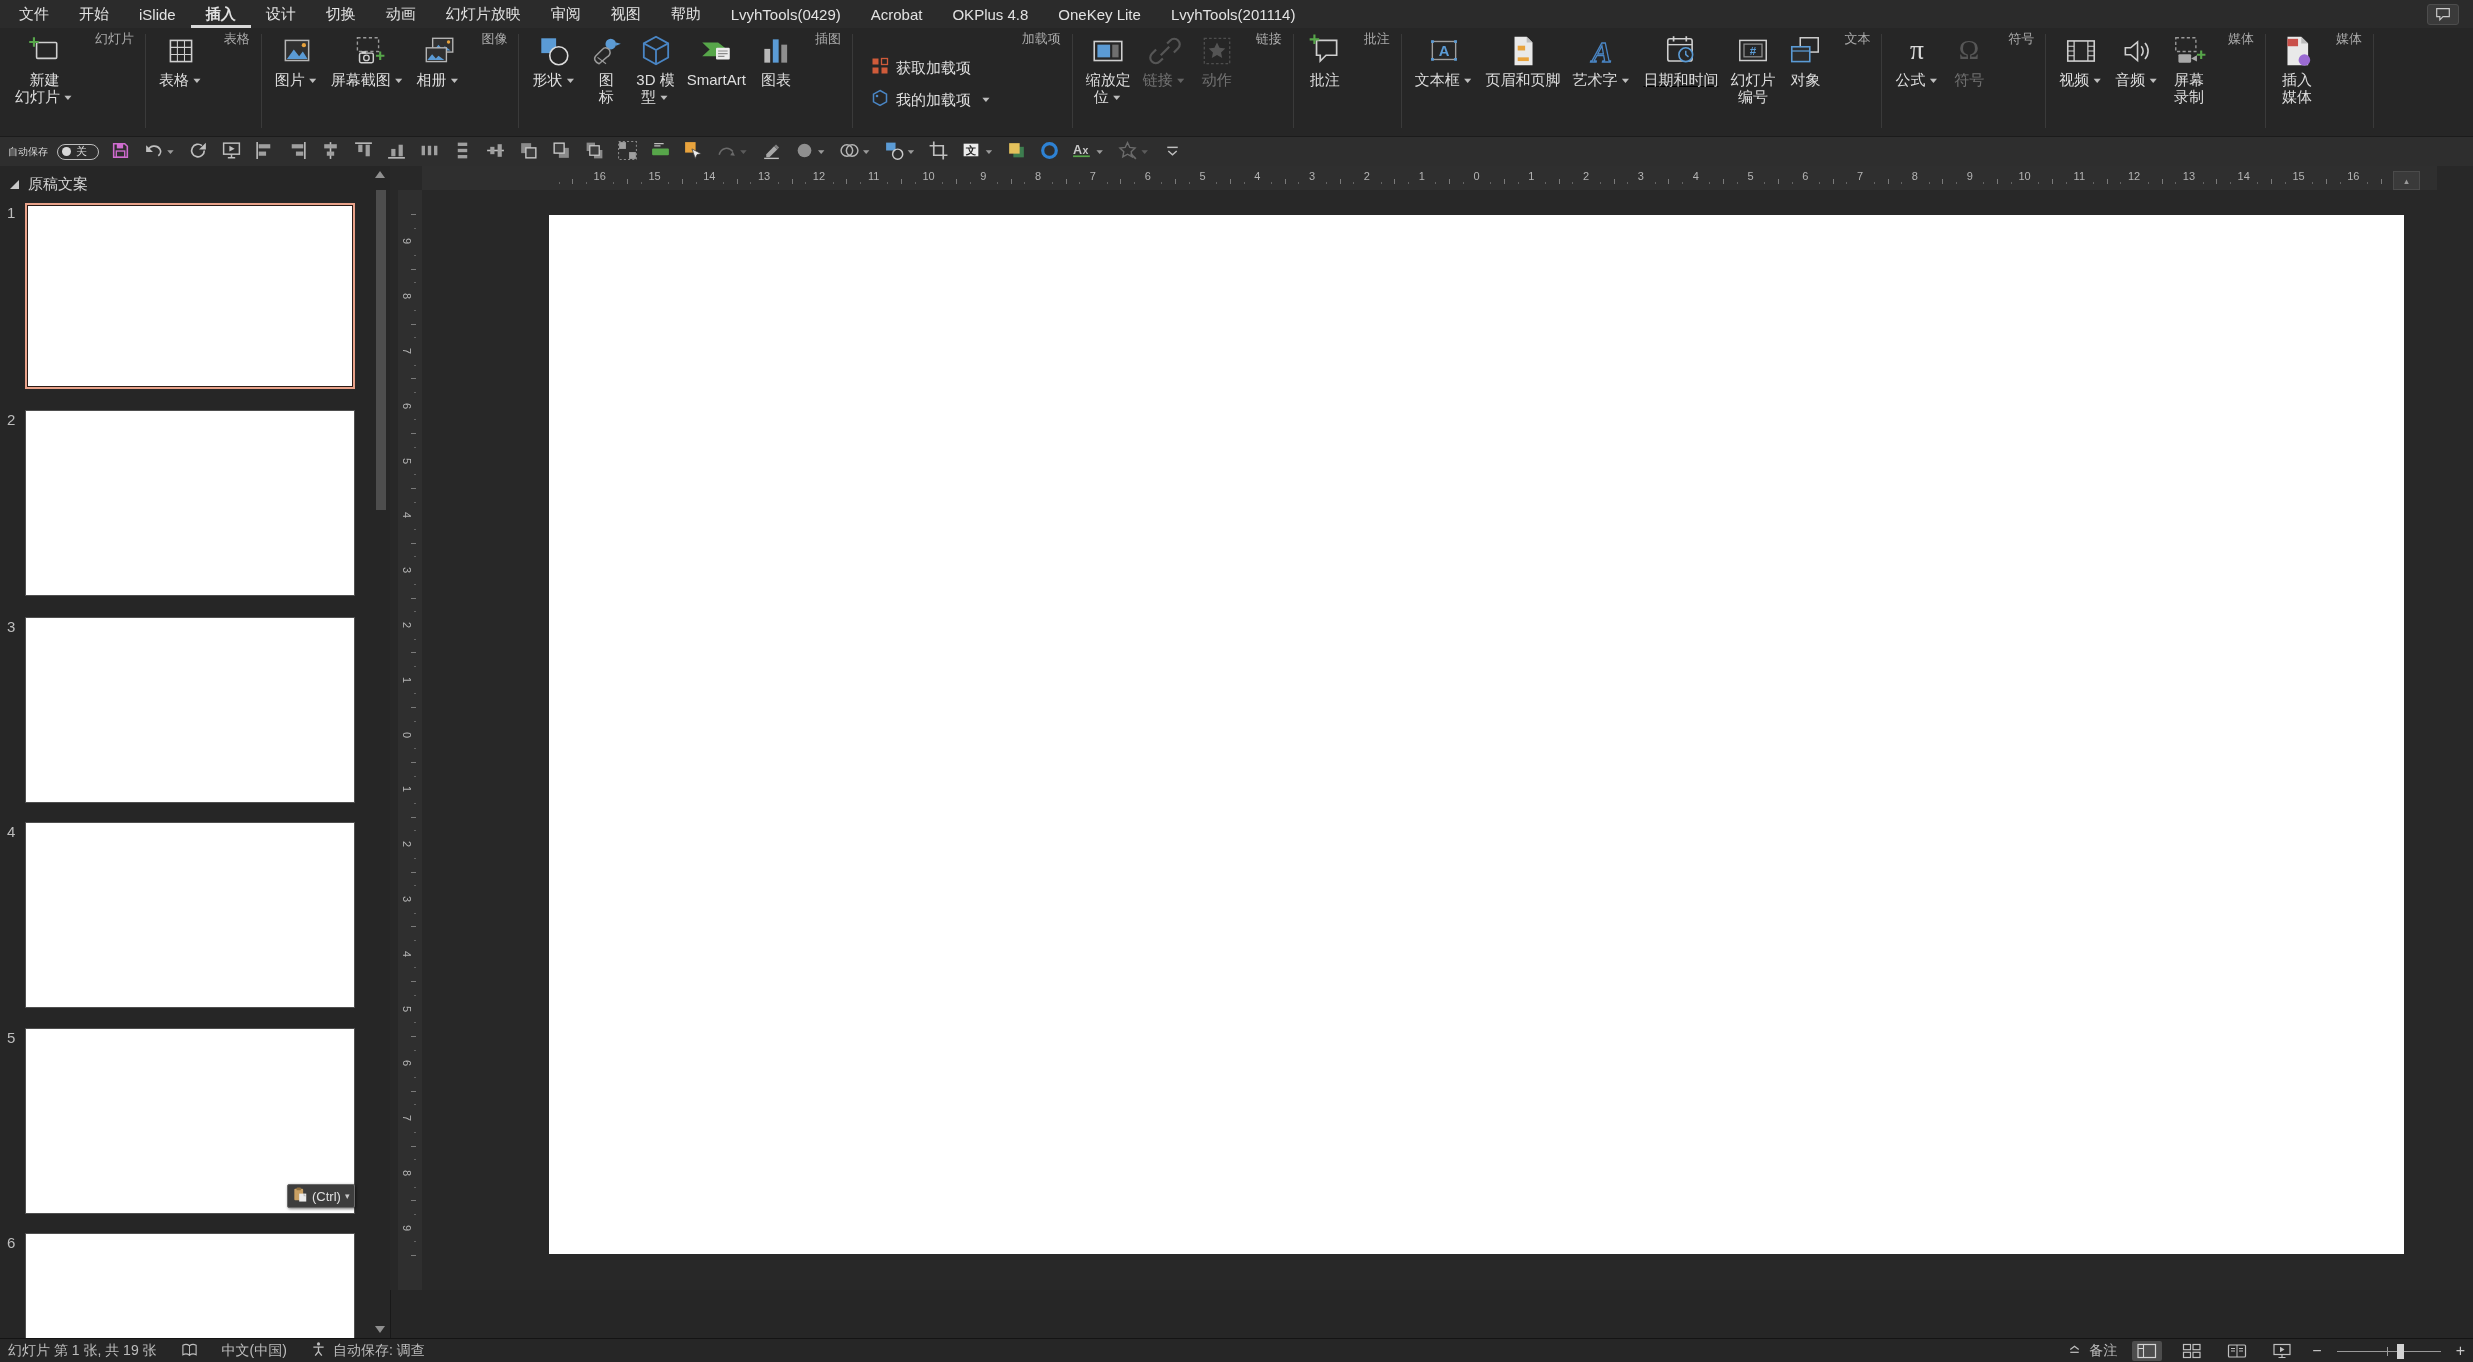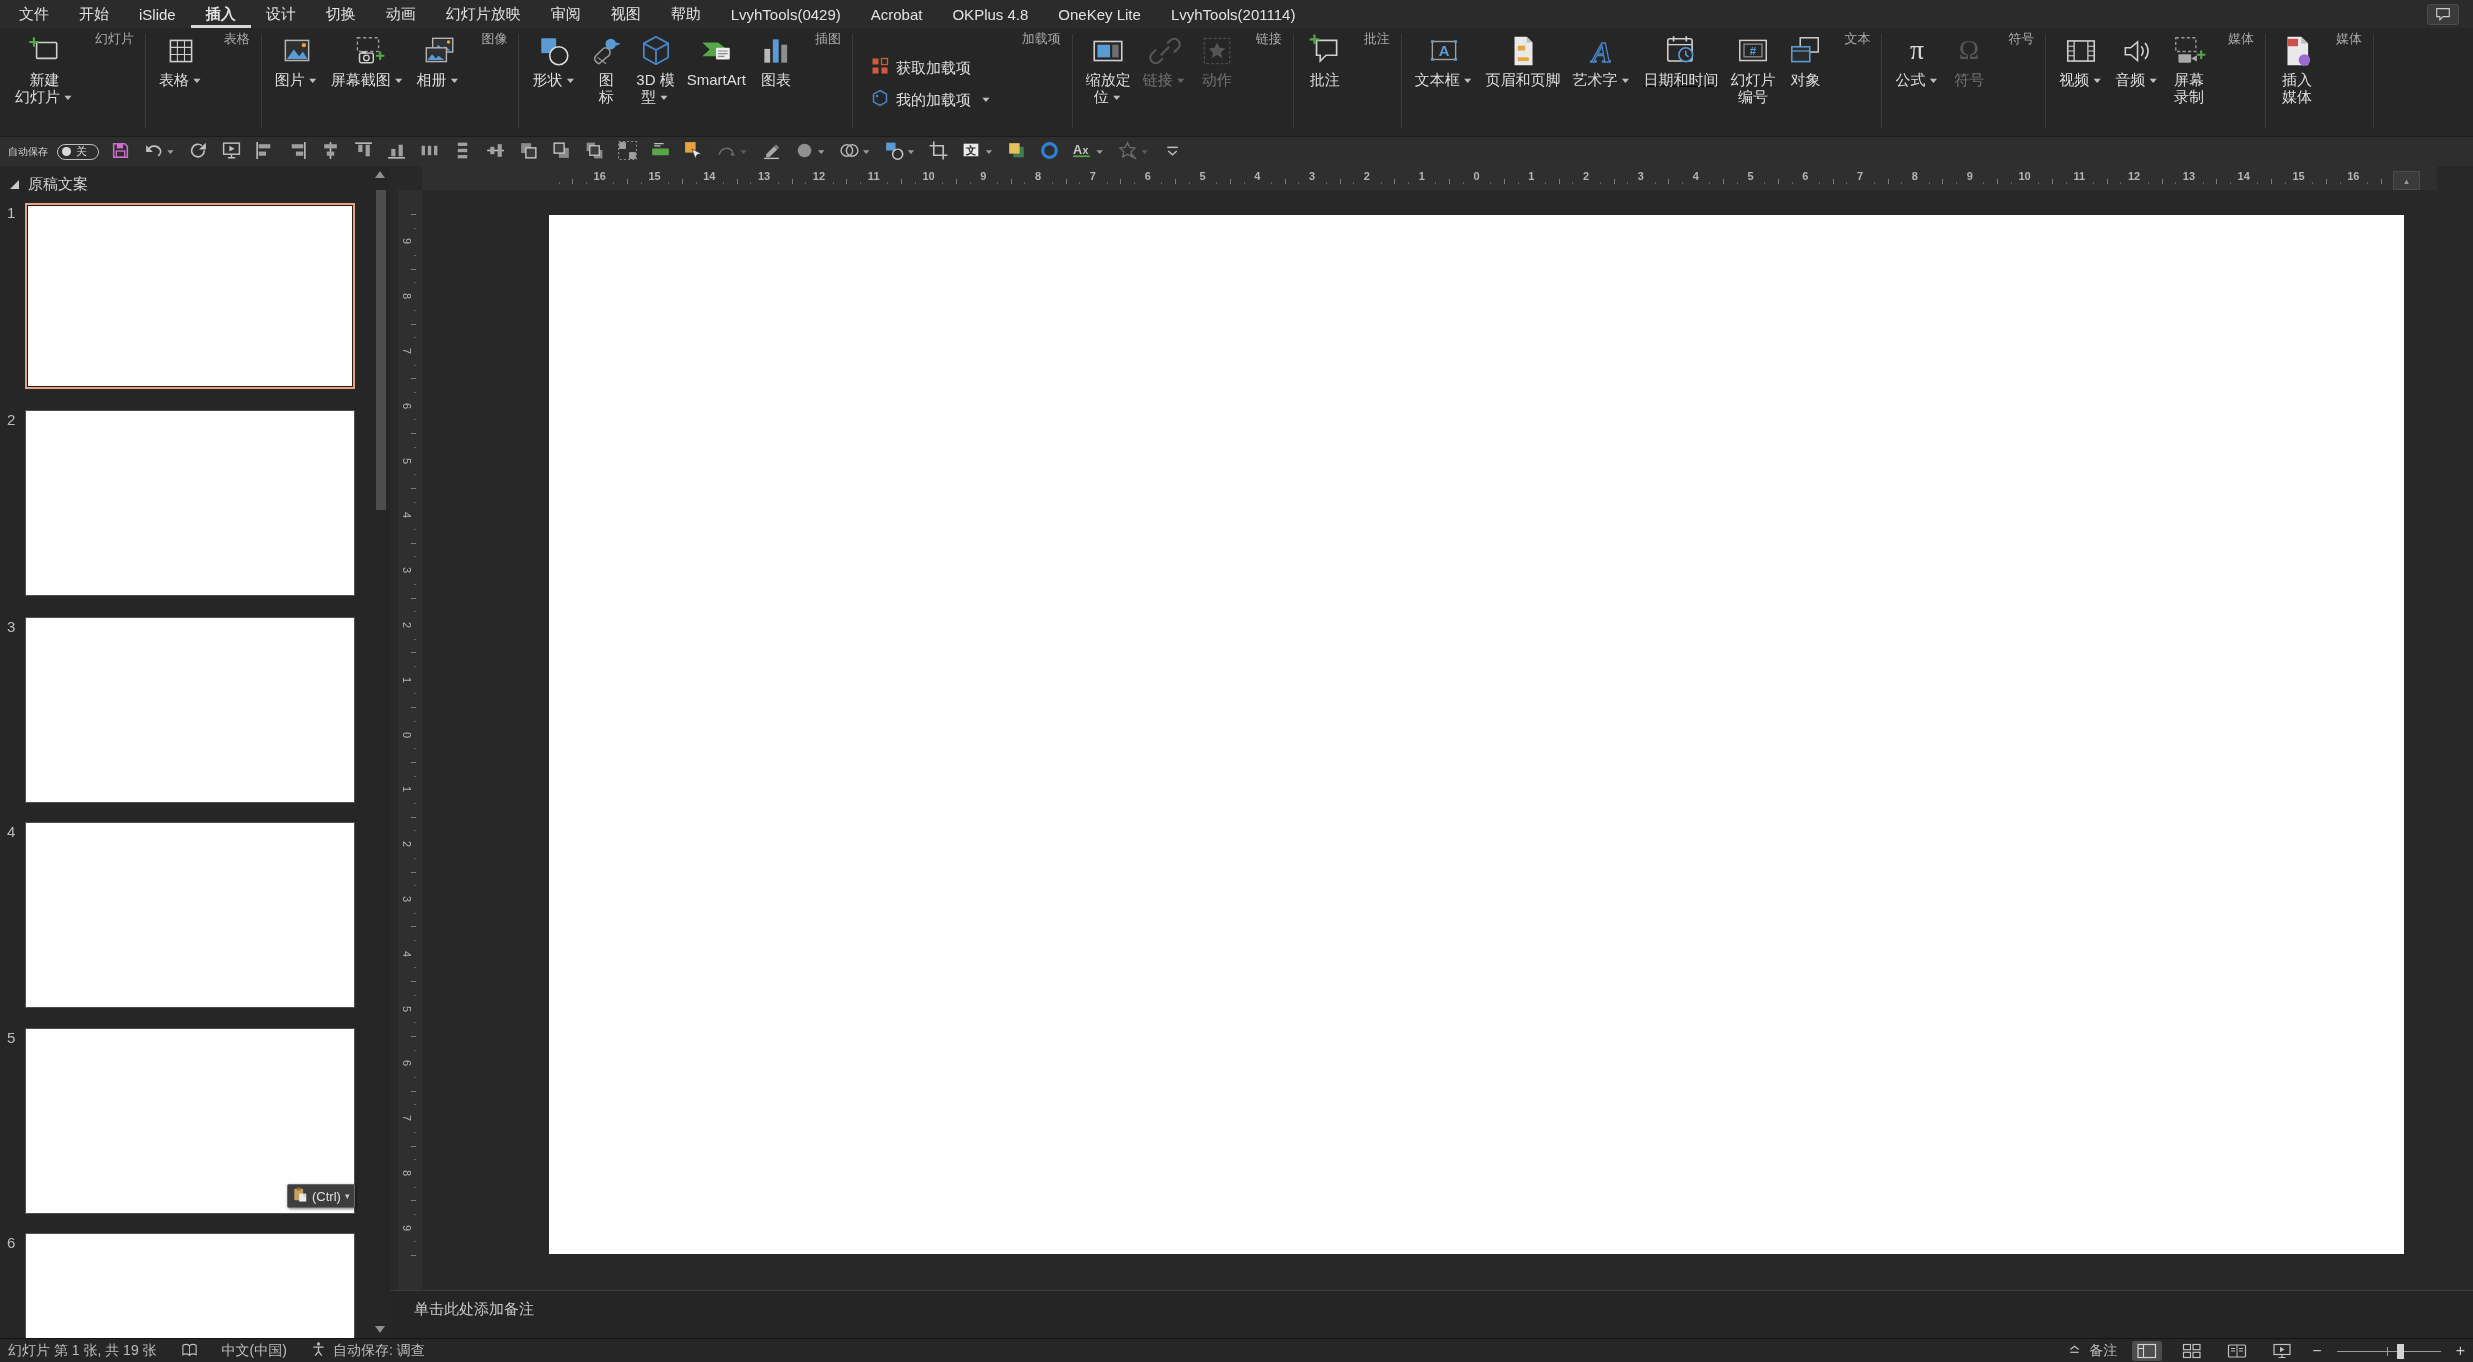--- a/index.html
+++ b/index.html
@@ -51,21 +51,21 @@
   .ps-up{top:5px;border-left:5px solid transparent;border-right:5px solid transparent;border-bottom:7px solid #8f8f8f;}
   .ps-down{bottom:5px;border-left:5px solid transparent;border-right:5px solid transparent;border-top:7px solid #8f8f8f;}
   .ps-thumb{position:absolute;right:4px;top:24px;width:10px;height:320px;background:#4d4d4d;}
   .paste-float{position:absolute;left:287px;top:1018px;height:24px;display:flex;align-items:center;gap:4px;background:#3d3d3d;border:1px solid #6a6a6a;border-radius:2px;padding:0 5px;font-size:13px;color:#e0e0e0;box-shadow:1px 1px 3px rgba(0,0,0,.5);}
 
   
   .canvas{position:absolute;left:390px;right:0;top:166px;bottom:72px;background:#282828;overflow:hidden;}
   .h-ruler{position:absolute;left:32px;top:0;height:24px;width:2015px;background:#2f2f2f;}
   .v-ruler{position:absolute;left:8px;top:24px;width:24px;bottom:0;background:#2f2f2f;}
   .rnum{position:absolute;font-size:11px;color:#b4b4b4;}
-  .h-ruler .rnum{top:4px;transform:translateX(-50%);font-weight:bold;}
+  .h-ruler .rnum{top:4px;transform:translateX(-50%);}
   .v-ruler .rnum{left:6px;transform:translateY(-50%) rotate(90deg);}
   .htick{position:absolute;top:13px;width:1px;height:5px;background:#7a7a7a;}
   .hdot{position:absolute;top:16px;width:1px;height:2px;background:#636363;}
   .vtick{position:absolute;left:13px;height:1px;width:5px;background:#7a7a7a;}
   .vdot{position:absolute;left:16px;height:1px;width:2px;background:#636363;}
   .slide{position:absolute;left:159px;top:49px;width:1855px;height:1039px;background:#ffffff;}
   .mini-btn{position:absolute;left:2003px;top:5px;width:25px;height:17px;background:#3a3a3a;border:1px solid #4b4b4b;color:#9a9a9a;font-size:9px;display:flex;align-items:center;justify-content:center;}
 
   
   .notes-bar{position:absolute;left:390px;right:0;bottom:24px;height:48px;background:#252525;border-top:1px solid #3c3c3c;box-sizing:border-box;padding:9px 0 0 24px;font-size:15px;color:#c9c9c9;}
@@ -926,23 +926,20 @@
         <span class="vdot" style="top: 996.6px;"></span>
         <span class="vtick" style="top: 1010.3px;"></span>
         <span class="vdot" style="top: 1024px;"></span>
         <span class="vdot" style="top: 1051.4px;"></span>
         <span class="vtick" style="top: 1065.1px;"></span>
       </div>
     <div class="slide"></div>
     <div class="mini-btn">▴</div>
   </div>
 
-  <div class="notes-bar">
-    <span>单击此处添加备注</span>
-  </div>
 
   <div class="statusbar">
     <div class="sb-left">
       <span class="sb-item">幻灯片 第 1 张, 共 19 张</span>
       <span class="sb-item">
         <svg width="17" height="17" viewBox="0 0 18 17">
             <path d="M9 3.5c-2-1.6-5-1.6-7-.5v10c2-1.1 5-1.1 7 .5 2-1.6 5-1.6 7-.5v-10c-2-1.1-5-1.1-7 .5z" fill="none" stroke="#bfbfbf" stroke-width="1.2"></path>
             <path d="M9 3.5v10.5" stroke="#bfbfbf" stroke-width="1"></path>
           </svg>
       </span>

